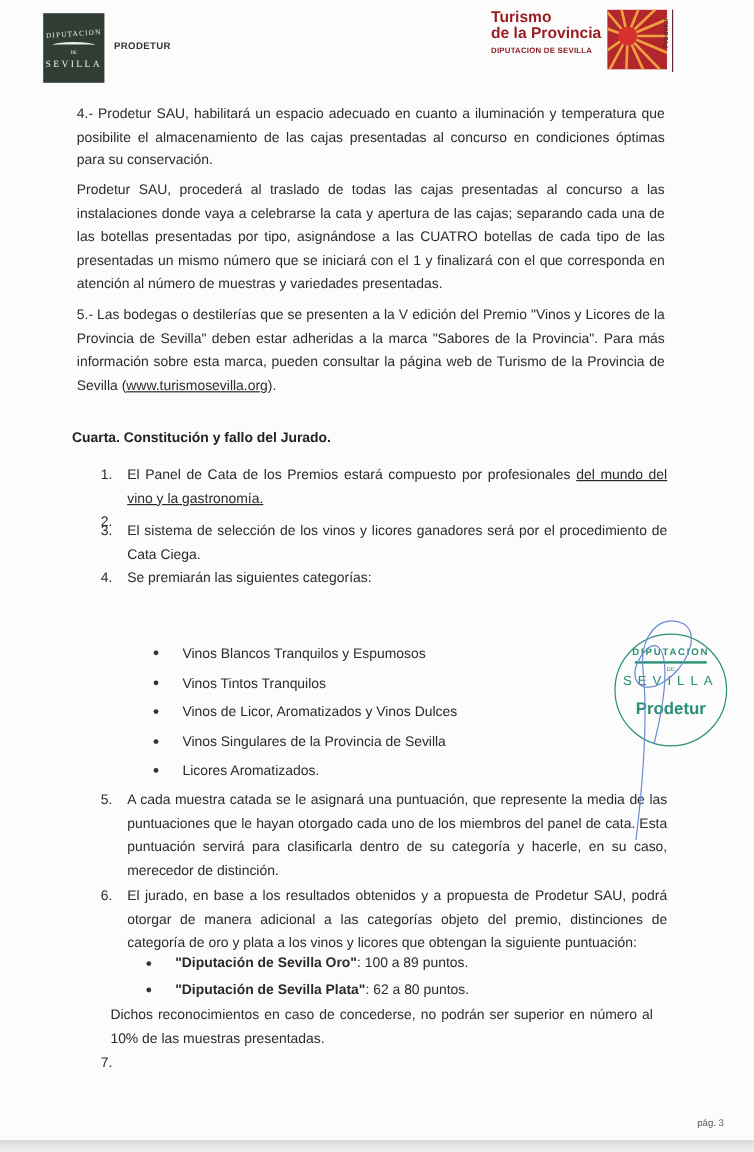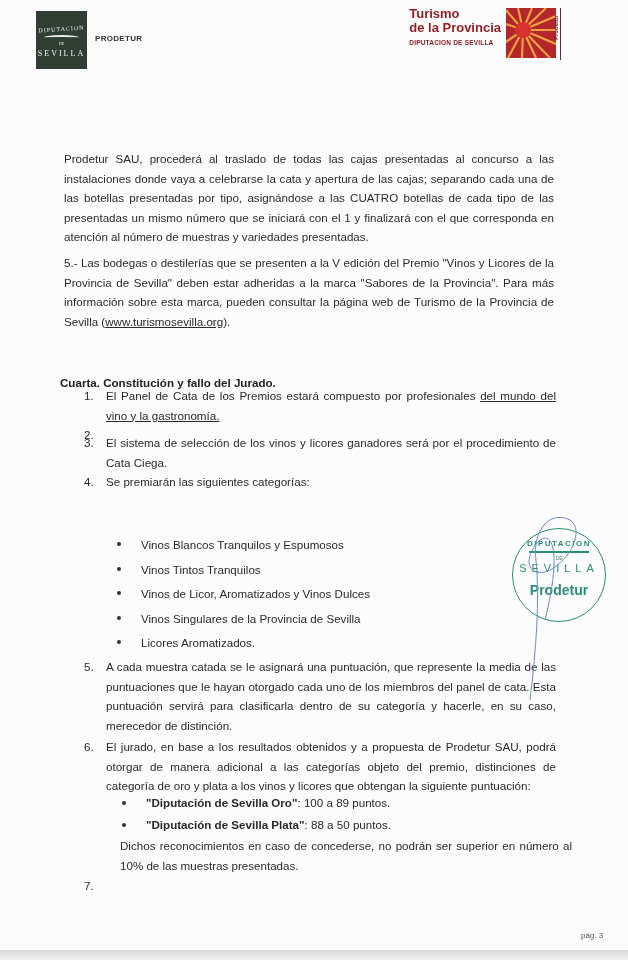--- a/index.html
+++ b/index.html
@@ -31,21 +31,21 @@
   .vert-line { position:absolute; left:560px; top:8px; width:1px; height:52px; background:#6a2a3a; }
   .vert-txt { position:absolute; left:553px; top:40px; font-size:6px; color:#6a2a3a; transform:rotate(-90deg); transform-origin:left top; font-weight:bold; }
 
   
   .txt { position:absolute; left:64px; width:490px; font-size:11.6px; line-height:19.5px; text-align:justify; color:#2b2b2b; }
   .heading { position:absolute; left:60px; font-size:11.6px; font-weight:bold; color:#222; }
   .ol { position:absolute; left:84px; width:472px; font-size:11.6px; line-height:19.5px; }
   .li { position:relative; padding-left:22px; text-align:justify; }
   .li .num { position:absolute; left:0; top:0; }
   .u { text-decoration:underline;margin-top:28px; }
-  .bul { position:absolute; left:117px; font-size:11.6px; }
+  .bul { position:absolute; left:128px; font-size:11.6px; }
   .bul .b-item { position:relative; padding-left:24px; height:24.5px; line-height:19px; }
   .bul .dot { position:absolute; left:0; top:7px; width:4px; height:4px; border-radius:50%; background:#333; }
   .bul2 { position:absolute; left:122px; font-size:11.6px; }
   .bul2 .b-item { position:relative; padding-left:24px; height:22px; line-height:18px; }
   .bul2 .dot { position:absolute; left:0; top:7px; width:4px; height:4px; border-radius:50%; background:#333; }
   .bold { font-weight:bold; }
 
   .stamp { position:absolute; left:512px; top:528px; width:92px; height:92px; border:1.6px solid #2a8f74; border-radius:50%; color:#2a8f74; text-align:center; }
   .stamp .s1 { position:absolute; top:10px; left:0; width:92px; font-size:8px; letter-spacing:1.5px; font-weight:bold; }
   .stamp .sbar { position:absolute; top:22px; left:16px; width:60px; height:2px; background:#2a8f74; }
@@ -89,24 +89,25 @@
         <line x1="17" y1="22" x2="16" y2="50"></line>
       <line x1="17" y1="22" x2="2" y2="50"></line>
         <line x1="17" y1="22" x2="0" y2="34"></line>
       <line x1="17" y1="22" x2="0" y2="16"></line>
     </g>
     <circle cx="17" cy="22" r="8" fill="#d8302e"></circle>
   </svg>
   <div class="vert-line"></div>
   <div class="vert-txt">Prodetur</div>
 
+  <div class="txt" style="top:85px;">4.- Prodetur SAU, habilitará un espacio adecuado en cuanto a iluminación y temperatura que posibilite el almacenamiento de las cajas presentadas al concurso en condiciones óptimas para su conservación.</div>
   <div class="txt" style="top:149px;">Prodetur SAU, procederá al traslado de todas las cajas presentadas al concurso a las instalaciones donde vaya a celebrarse la cata y apertura de las cajas; separando cada una de las botellas presentadas por tipo, asignándose a las CUATRO botellas de cada tipo de las presentadas un mismo número que se iniciará con el 1 y finalizará con el que corresponda en atención al número de muestras y variedades presentadas.</div>
   <div class="txt" style="top:253px;"><span>5.- Las bodegas o destilerías que se presenten a la V edición del Premio "Vinos y Licores de la Provincia de Sevilla" deben estar adheridas a la marca "Sabores de la Provincia". Para más información sobre esta marca, pueden consultar la página web de Turismo de la Provincia de Sevilla (</span><span class="u">www.turismosevilla.org</span><span>).</span></div>
 
-  <div class="heading" style="top:376px;">Cuarta. Constitución y fallo del Jurado.</div>
+  <div class="heading" style="top:358px;">Cuarta. Constitución y fallo del Jurado.</div>
 
   <div class="ol" style="top:386px;">
     <div class="li"><span class="num">1.</span><span>El Panel de Cata de los Premios estará compuesto por profesionales </span><span class="u">del mundo del vino y la gastronomía.</span></div>
     <div class="li"><span class="num">2.</span></div>
     <div class="li" style="margin-top:8px;"><span class="num">3.</span><span>El sistema de selección de los vinos y licores ganadores será por el procedimiento de Cata Ciega.</span></div>
     <div class="li"><span class="num">4.</span><span>Se premiarán las siguientes categorías:</span></div>
   </div>
 
   <div class="bul" style="top:535px;">
     <div class="b-item"><span class="dot"></span><span>Vinos Blancos Tranquilos y Espumosos</span></div>
@@ -116,24 +117,24 @@
     <div class="b-item"><span class="dot"></span><span>Licores Aromatizados.</span></div>
   </div>
 
   <div class="ol" style="top:657px;">
     <div class="li"><span class="num">5.</span><span>A cada muestra catada se le asignará una puntuación, que represente la media de las puntuaciones que le hayan otorgado cada uno de los miembros del panel de cata. Esta puntuación servirá para clasificarla dentro de su categoría y hacerle, en su caso, merecedor de distinción.</span></div>
     <div class="li" style="margin-top:2px;"><span class="num">6.</span><span>El jurado, en base a los resultados obtenidos y a propuesta de Prodetur SAU, podrá otorgar de manera adicional a las categorías objeto del premio, distinciones de categoría de oro y plata a los vinos y licores que obtengan la siguiente puntuación:</span></div>
   </div>
 
   <div class="bul2" style="top:794px;">
     <div class="b-item"><span class="dot"></span><span class="bold">"Diputación de Sevilla Oro"</span><span>:  100 a 89 puntos.</span></div>
-    <div class="b-item"><span class="dot"></span><span class="bold">"Diputación de Sevilla Plata"</span><span>: 88 a 50 puntos.</span></div>
+    <div class="b-item"><span class="dot"></span><span class="bold">"Diputación de Sevilla Plata"</span><span>: 62 a 80 puntos.</span></div>
   </div>
 
-  <div class="txt" style="top:836px; left:120px; width:452px;">Dichos reconocimientos en caso de concederse, no podrán ser superior en número al 10% de las muestras presentadas.</div>
+  <div class="txt" style="top:836px; left:92px; width:452px;">Dichos reconocimientos en caso de concederse, no podrán ser superior en número al 10% de las muestras presentadas.</div>
 
   <div class="ol" style="top:876px;">
     <div class="li"><span class="num">7.</span></div>
   </div>
 
   <div class="stamp">
     <div class="s1">DIPUTACION</div>
     <div class="sbar"></div>
     <div class="s2">DE</div>
     <div class="s3">SEVILLA</div>

